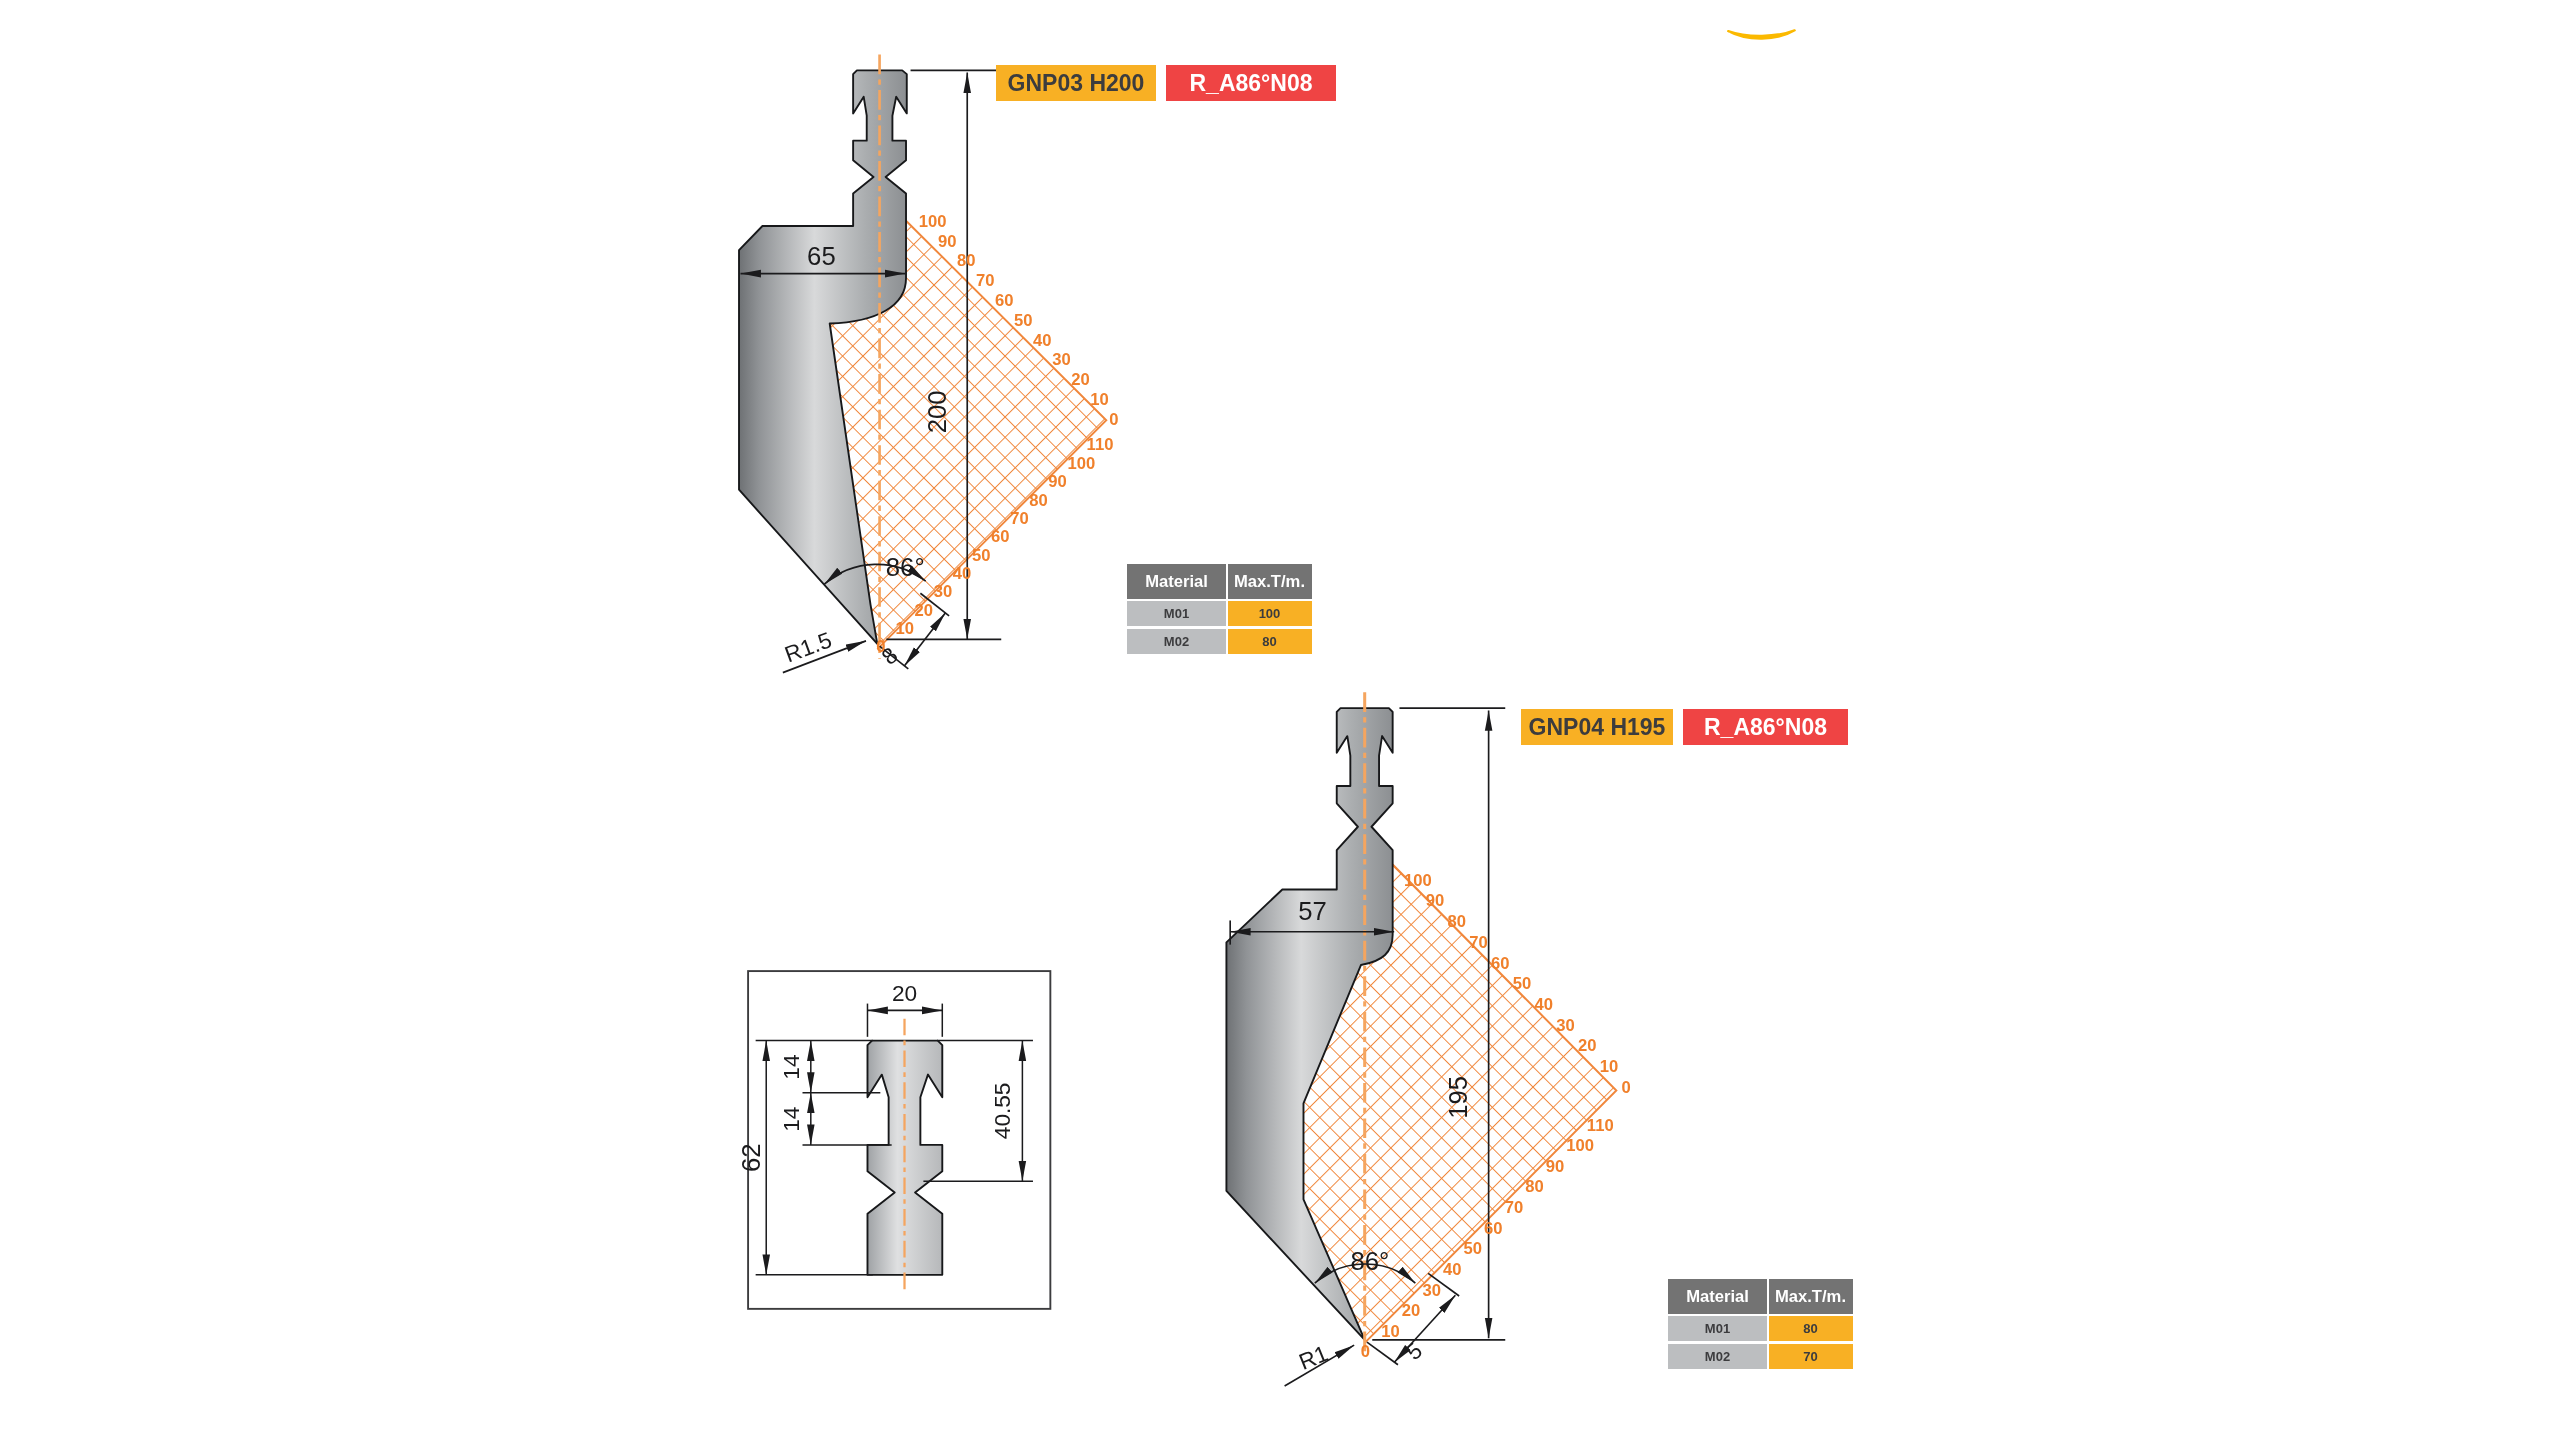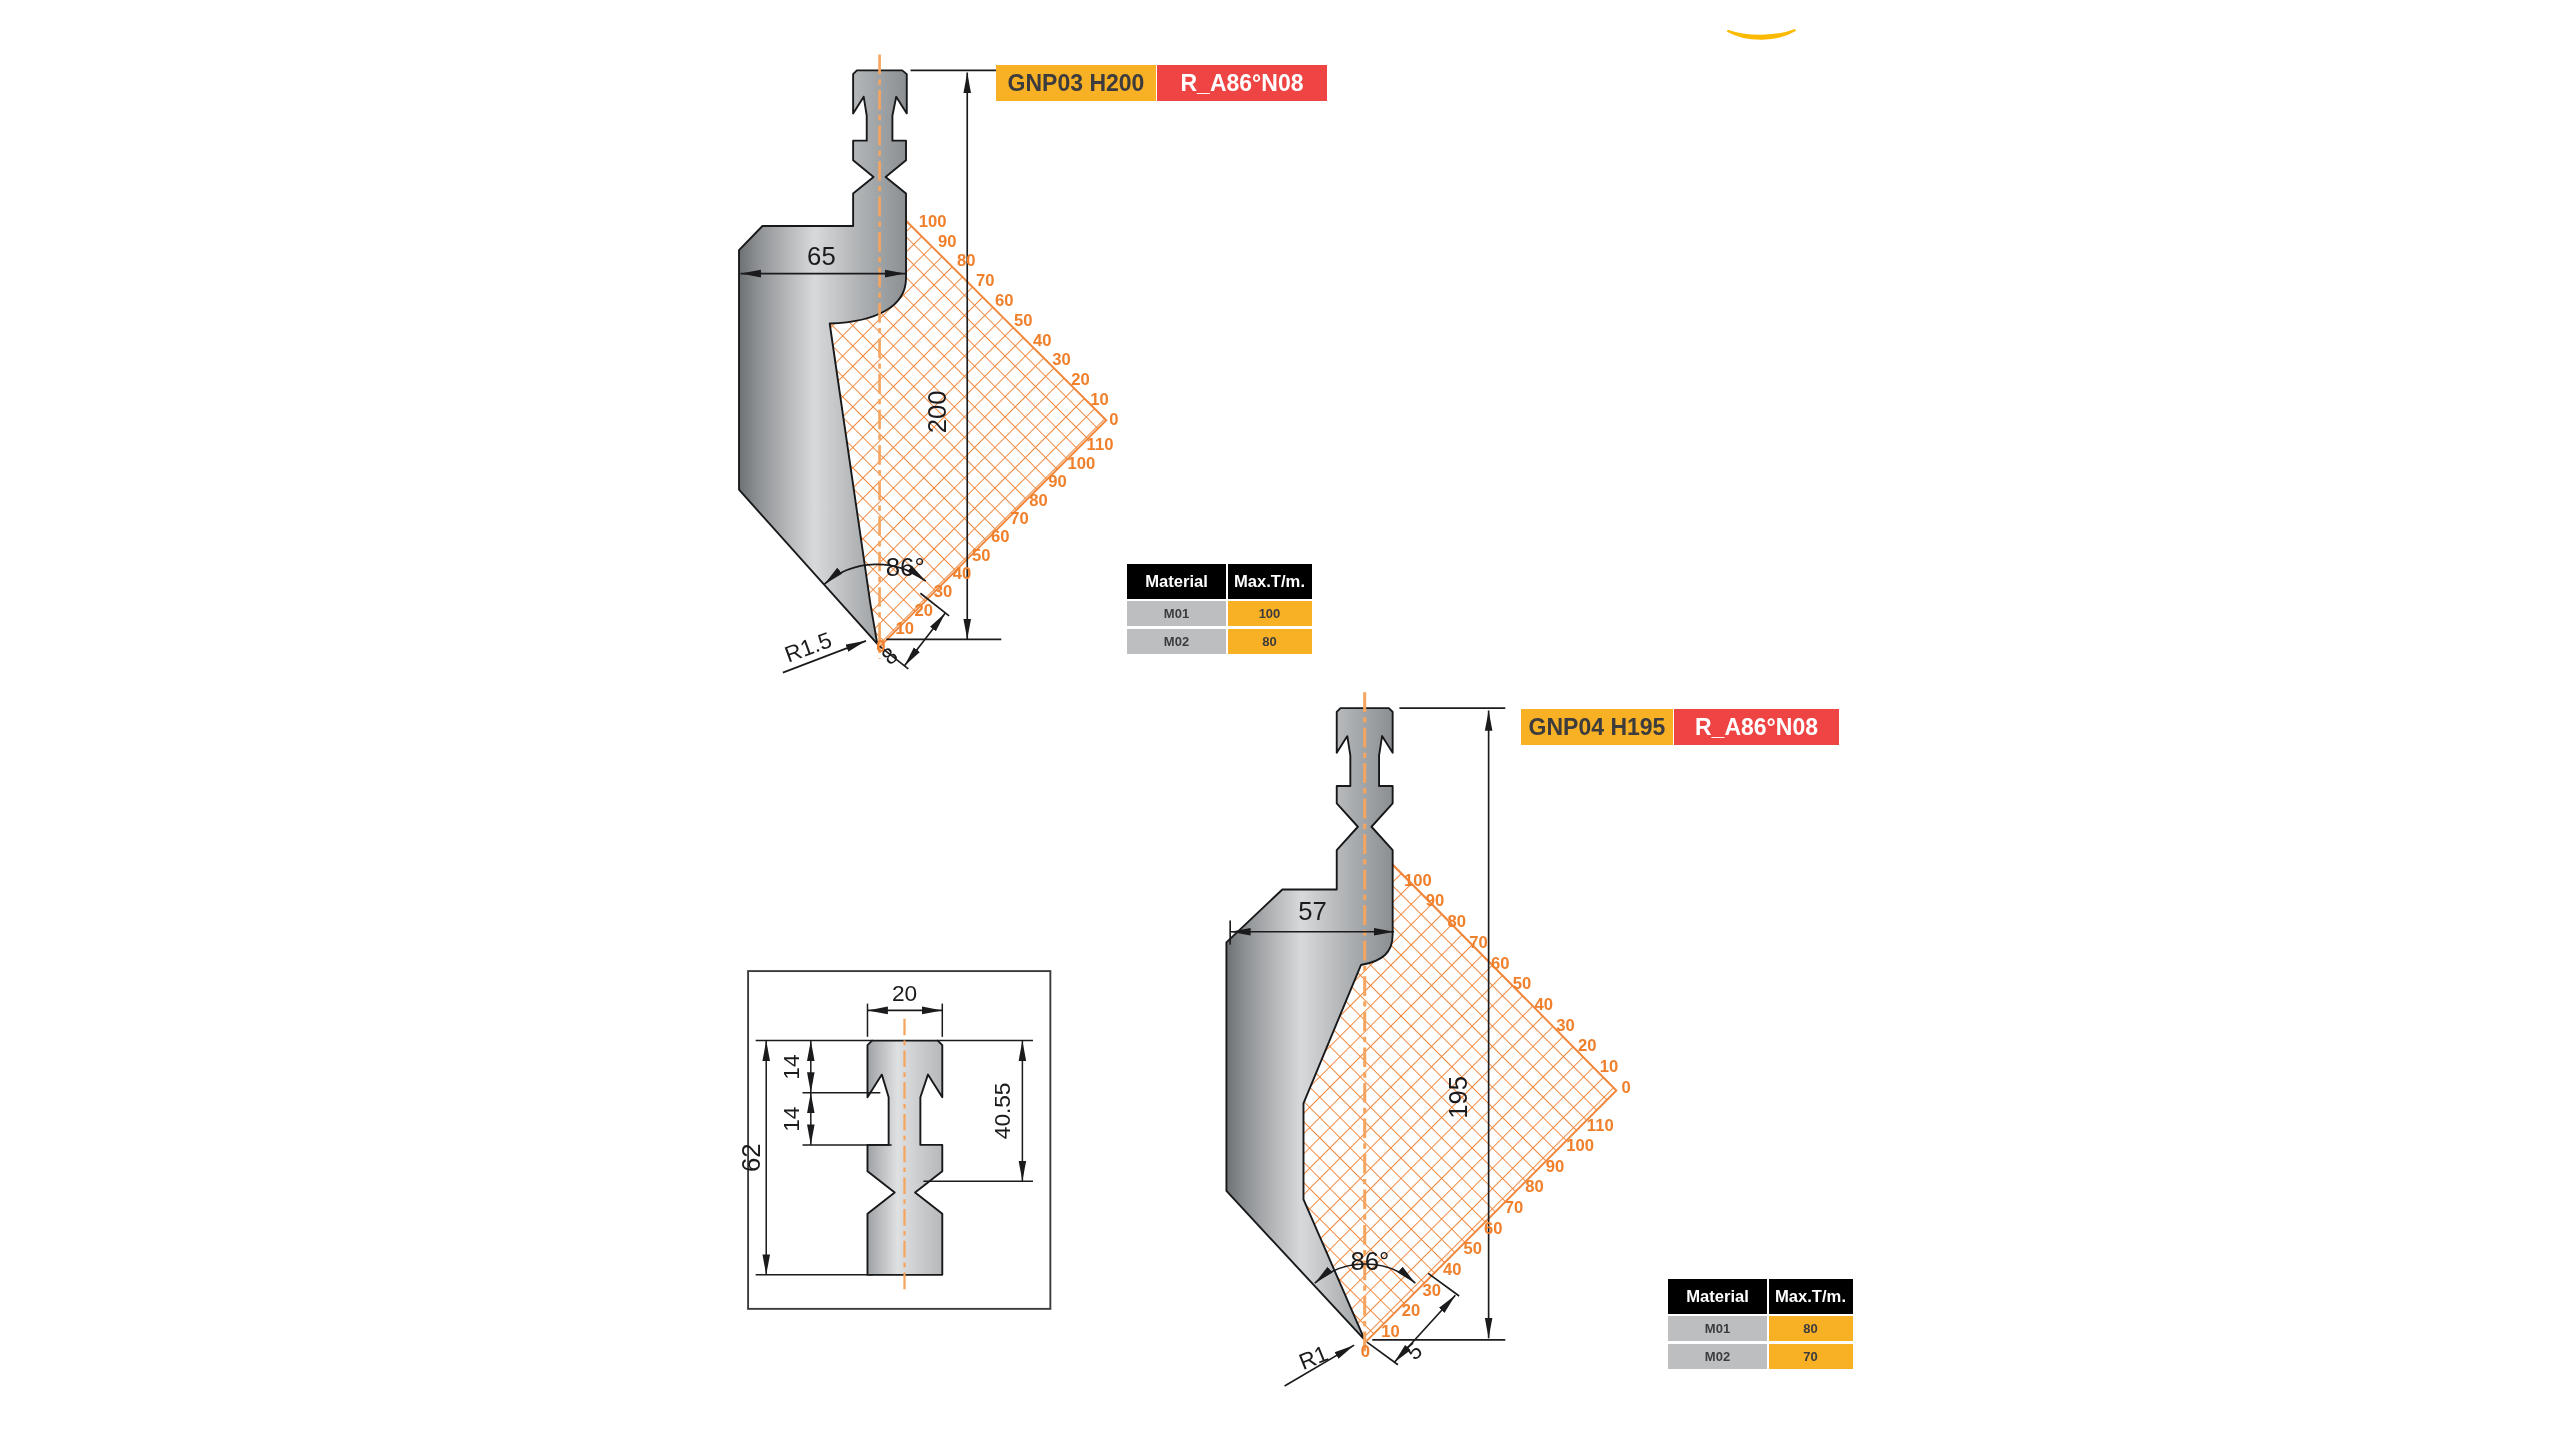--- a/index.html
+++ b/index.html
@@ -7,32 +7,32 @@
         font-family:"Liberation Sans",sans-serif;}
   #drawing{position:absolute;left:0;top:0;}
 
   
   text{font-family:"Liberation Sans",sans-serif;fill:#1b1b1d;}
   .dim-big{font-size:34px;}
   .dim-med{font-size:30px;}
   .hatch-num{font-size:22px;font-weight:bold;fill:#f0802b;}
 
   
-  .chip{position:absolute;display:flex;gap:1px;height:36px;}
+  .chip{position:absolute;display:flex;gap:10px;height:36px;}
   .chip-code{background:#f8b024;color:#3c3c3e;font-weight:bold;font-size:23px;
              display:flex;align-items:center;justify-content:center;}
   .chip-type{background:#ef4444;color:#ffffff;font-weight:bold;font-size:23px;
              display:flex;align-items:center;justify-content:center;}
   #chip1 .chip-code{width:160px;} #chip1 .chip-type{width:170px;}
   #chip2 .chip-code{width:152px;} #chip2 .chip-type{width:165px;}
 
   
   .mtable{position:absolute;display:flex;flex-direction:column;gap:2.3px;}
   .mt-head{display:flex;gap:1.5px;}
-  .mt-hcell{background:#000000;color:#ffffff;font-weight:bold;font-size:16.6px;height:35px;
+  .mt-hcell{background:#737373;color:#ffffff;font-weight:bold;font-size:16.6px;height:35px;
             display:flex;align-items:center;justify-content:center;}
   .mt-row{display:flex;gap:1.5px;}
   .mt-cell{height:25px;font-weight:bold;font-size:13px;color:#3c3c3e;
            display:flex;align-items:center;justify-content:center;}
   .mat{background:#bcbec0;}
   .val{background:#f8b024;}
   .c1{width:99px;} .c2{width:84px;}
 </style>
 </head>
 <body>

